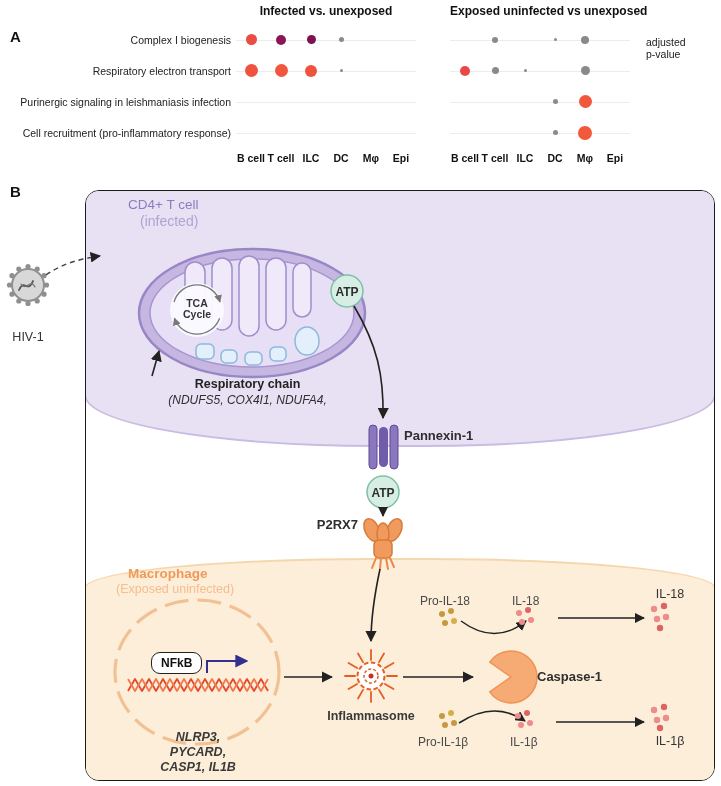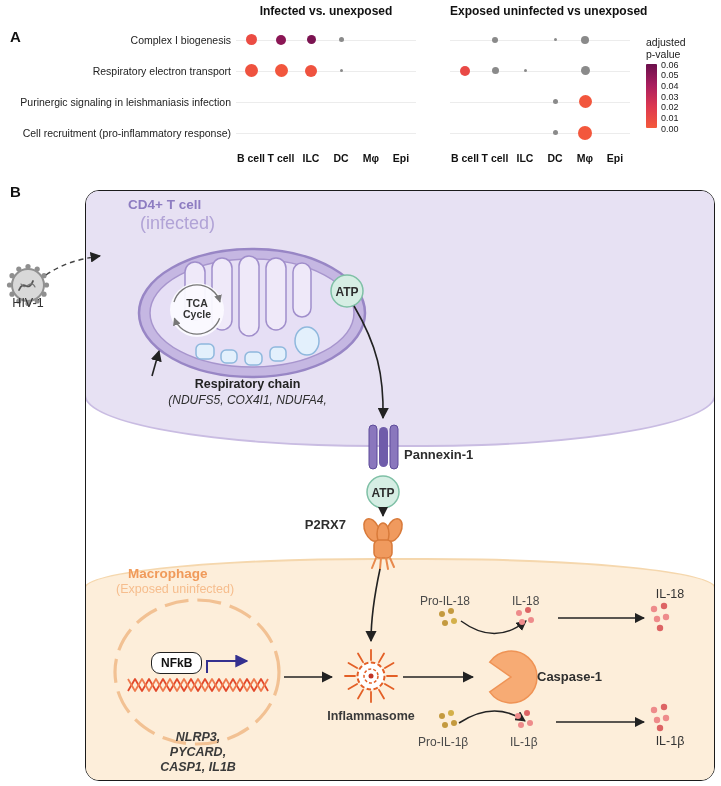--- a/index.html
+++ b/index.html
@@ -32,22 +32,22 @@
         border:1.6px solid #1b1b1b;border-radius:14px;overflow:hidden;background:#fff;}
   #tcell-region{position:absolute;left:-2px;top:-2px;width:632px;height:258px;
         background:#e7e1f3;border:2.5px solid #c9bce2;
         border-radius:14px 14px 46% 46% / 14px 14px 52px 52px;box-sizing:border-box;}
   #mac-region{position:absolute;left:-2px;top:367px;width:632px;height:224px;
         background:#fdeeda;border:2.5px solid #f5d7ad;
         border-radius:46% 46% 14px 14px / 30px 30px 14px 14px;box-sizing:border-box;}
   #diagram-svg{position:absolute;left:0;top:0;pointer-events:none;}
   .lbl{position:absolute;white-space:nowrap;}
   .b-bold{font-weight:bold;font-size:13px;color:#2e2e2e;}
-  .purple-t{font-weight:bold;font-size:13.5px;color:#8d7cc1;}
-  .purple-s{font-size:18px;color:#b1a3d6;}
+  .purple-t{font-weight:normal;font-size:13.5px;color:#8d7cc1;}
+  .purple-s{font-size:14px;color:#b1a3d6;}
   .orange-t{font-weight:bold;font-size:13.5px;color:#f09a5a;}
   .orange-s{font-size:12.5px;color:#f6bd8d;}
   .mol{font-size:12px;color:#4a4a4a;}
   .atp{width:32px;text-align:center;font-weight:bold;font-size:12px;color:#2e2e2e;}
   #nfkb-box{position:absolute;left:151px;top:652px;background:#fff;border:1.6px solid #222;
         border-radius:9px;padding:3px 9px;font-weight:bold;font-size:12px;color:#111;}
   .genes{position:absolute;text-align:center;font-weight:bold;font-style:italic;
          font-size:12.5px;line-height:15px;color:#3a3a3a;margin-top:36px;}
   .resp-genes{font-style:italic;font-size:12px;line-height:14px;color:#2e2e2e;font-weight:normal;}
 </style>
@@ -110,32 +110,20 @@
         <span>T cell</span>
         <span>ILC</span>
         <span>DC</span>
         <span>Mφ</span>
         <span>Epi</span>
       </div>
     <div class="legend">
       <div class="legend-title">
         <div>adjusted</div>
         <div>p-value</div>
-      </div>
-      <div class="legend-body">
-        <div id="legend-bar" style="background: linear-gradient(rgb(107, 15, 76) 0%, rgb(170, 30, 94) 33.3333%, rgb(221, 56, 80) 66.6667%, rgb(244, 89, 59) 100%);"></div>
-        <div id="legend-ticks">
-            <div style="top: -4.5px;">0.06</div>
-            <div style="top: 6.16667px;">0.05</div>
-            <div style="top: 16.8333px;">0.04</div>
-            <div style="top: 27.5px;">0.03</div>
-            <div style="top: 38.1667px;">0.02</div>
-            <div style="top: 48.8333px;">0.01</div>
-            <div style="top: 59.5px;">0.00</div>
-          </div>
       </div>
     </div>
   </div>
 
   <div class="panel-label" style="left:10px;top:183px;">B</div>
 
   <div id="bbox">
     <div id="tcell-region"></div>
     <div id="mac-region"></div>
   </div>
@@ -292,30 +280,30 @@
       <circle cx="654" cy="710" r="3.2"></circle>
         <circle cx="664" cy="707" r="3.2" fill="#dd6464"></circle>
       <circle cx="657" cy="720" r="3.2"></circle>
         <circle cx="666" cy="718" r="3.2"></circle>
       <circle cx="660" cy="728" r="3.2" fill="#dd6464"></circle>
     </g>
   </svg>
 
   <div class="lbl purple-t" style="left:128px;top:197px;">CD4+ T cell</div>
   <div class="lbl purple-s" style="left:140px;top:213px;">(infected)</div>
-  <div class="lbl" style="left:6px;top:296px;width:44px;text-align:center;font-size:12.5px;color:#333;">HIV-1</div>
+  <div class="lbl" style="left:6px;top:330px;width:44px;text-align:center;font-size:12.5px;color:#333;">HIV-1</div>
   <div class="lbl" style="left:176px;top:298px;width:42px;text-align:center;font-weight:bold;font-size:10.5px;line-height:11px;color:#333;white-space:normal;">TCA Cycle</div>
   <div class="lbl atp" style="left:331px;top:285px;">ATP</div>
   <div class="lbl" style="left:150px;top:377px;width:195px;text-align:center;font-weight:bold;font-size:12.5px;color:#222;">Respiratory chain</div>
   <div class="lbl resp-genes" style="left:140px;top:393px;width:215px;text-align:center;">
     <div>(NDUFS5, COX4I1, NDUFA4,</div>
   </div>
-  <div class="lbl b-bold" style="left:404px;top:447px;">Pannexin-1</div>
+  <div class="lbl b-bold" style="left:404px;top:428px;">Pannexin-1</div>
   <div class="lbl atp" style="left:367px;top:486px;">ATP</div>
-  <div class="lbl b-bold" style="left:288px;top:517px;width:58px;text-align:right;">P2RX7</div>
+  <div class="lbl b-bold" style="left:300px;top:517px;width:58px;text-align:right;">P2RX7</div>
   <div class="lbl orange-t" style="left:128px;top:566px;">Macrophage</div>
   <div class="lbl orange-s" style="left:116px;top:582px;">(Exposed uninfected)</div>
   <div id="nfkb-box">NFkB</div>
   <div class="genes" style="left:140px;top:694px;width:116px;">
     <div>NLRP3,</div>
     <div>PYCARD,</div>
     <div>CASP1, IL1B</div>
   </div>
   <div class="lbl" style="left:311px;top:709px;width:120px;text-align:center;font-weight:bold;font-size:12.5px;color:#3a3a3a;">Inflammasome</div>
   <div class="lbl b-bold" style="left:537px;top:669px;">Caspase-1</div>

